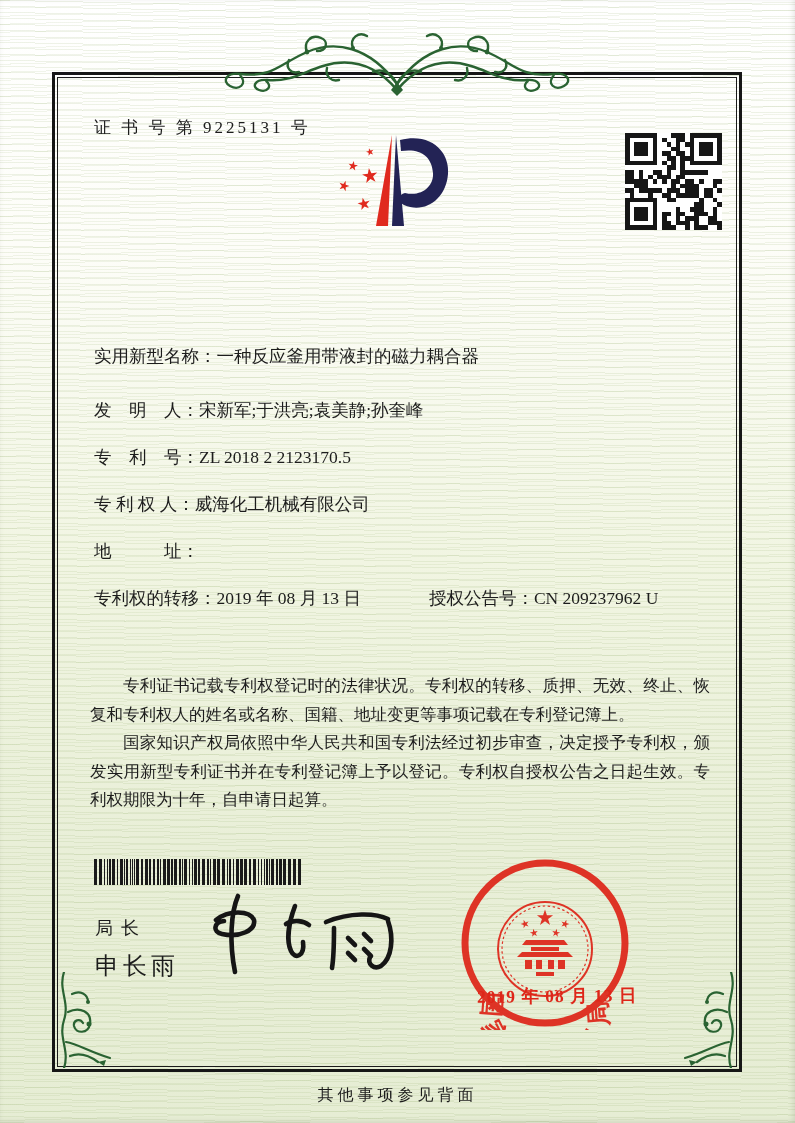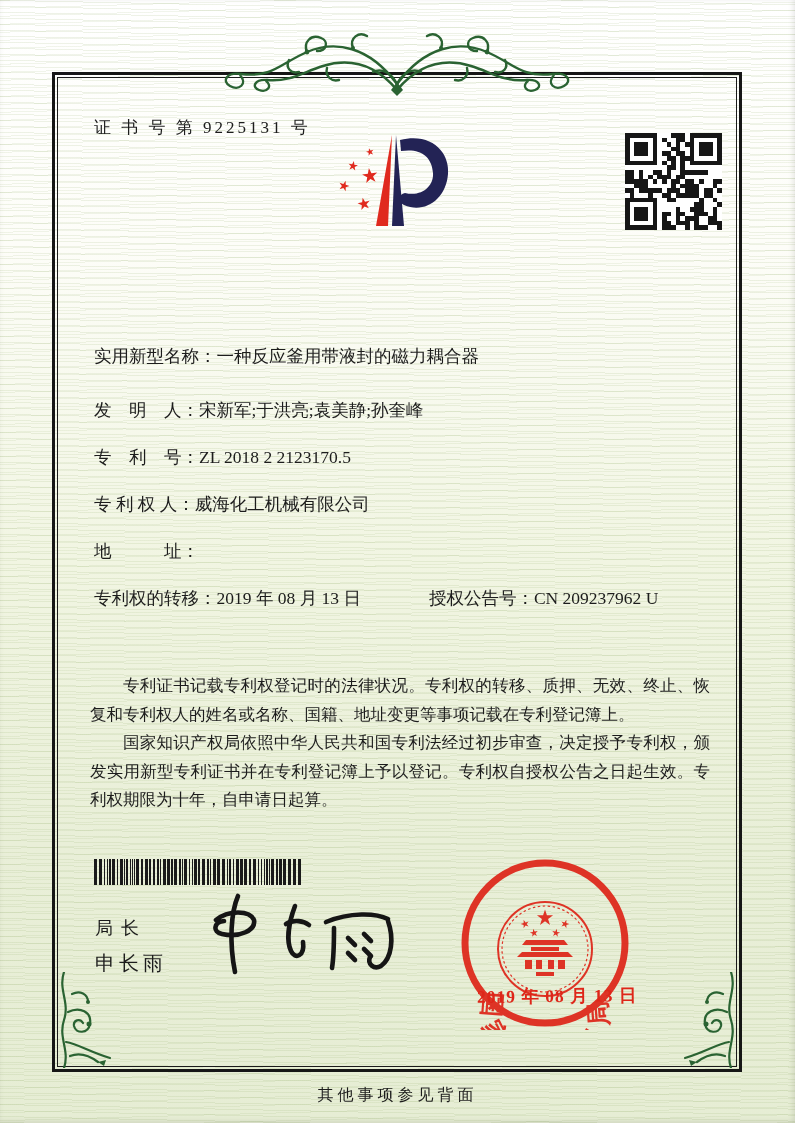--- a/index.html
+++ b/index.html
@@ -23,21 +23,21 @@
   .frow{display:flex;margin-bottom:23px;line-height:24px;align-items:flex-end;}
   .frow.first{margin-bottom:30px;}
   .flabel{white-space:pre;flex:none;}
   .fvalue{white-space:pre;}
   .pairgap{flex:none;width:68px;}
   .paras{left:90px;top:672px;width:620px;font-size:16.5px;line-height:28.5px;text-align:justify;}
   .paras p{margin:0;text-indent:2em;}
   #barcode{left:94px;top:859px;width:218px;height:26px;display:flex;align-items:stretch;z-index:3;}
   #barcode div{background:#1a1a1a;}
   .signer-title{left:95px;top:916px;font-size:18px;letter-spacing:8px;}
-  .signer-name{left:95px;top:950px;font-size:20px;letter-spacing:4px;}
+  .signer-name{left:95px;top:950px;font-size:24px;letter-spacing:4px;}
   .signature{left:198px;top:890px;z-index:3;}
   .seal{left:459px;top:857px;z-index:2;opacity:.93;}
   .seal-date{left:477px;top:984px;font-size:17.5px;font-weight:bold;letter-spacing:1px;z-index:4;transform:rotate(-.6deg);}
   .page-info{left:0;top:1036px;width:100%;text-align:center;font-size:15.5px;letter-spacing:2px;}
   .back-note{left:0;top:1085px;width:100%;text-align:center;font-size:16px;letter-spacing:4px;}
   #qr{left:625px;top:133px;width:97px;height:97px;display:grid;
     grid-template-columns:repeat(21,1fr);grid-template-rows:repeat(21,1fr);background:#fff;}
   .qm.on{background:#161616;}
   .ornament-top{left:207px;top:24px;z-index:2;}
   .corner-orn{top:972px;z-index:2;}

